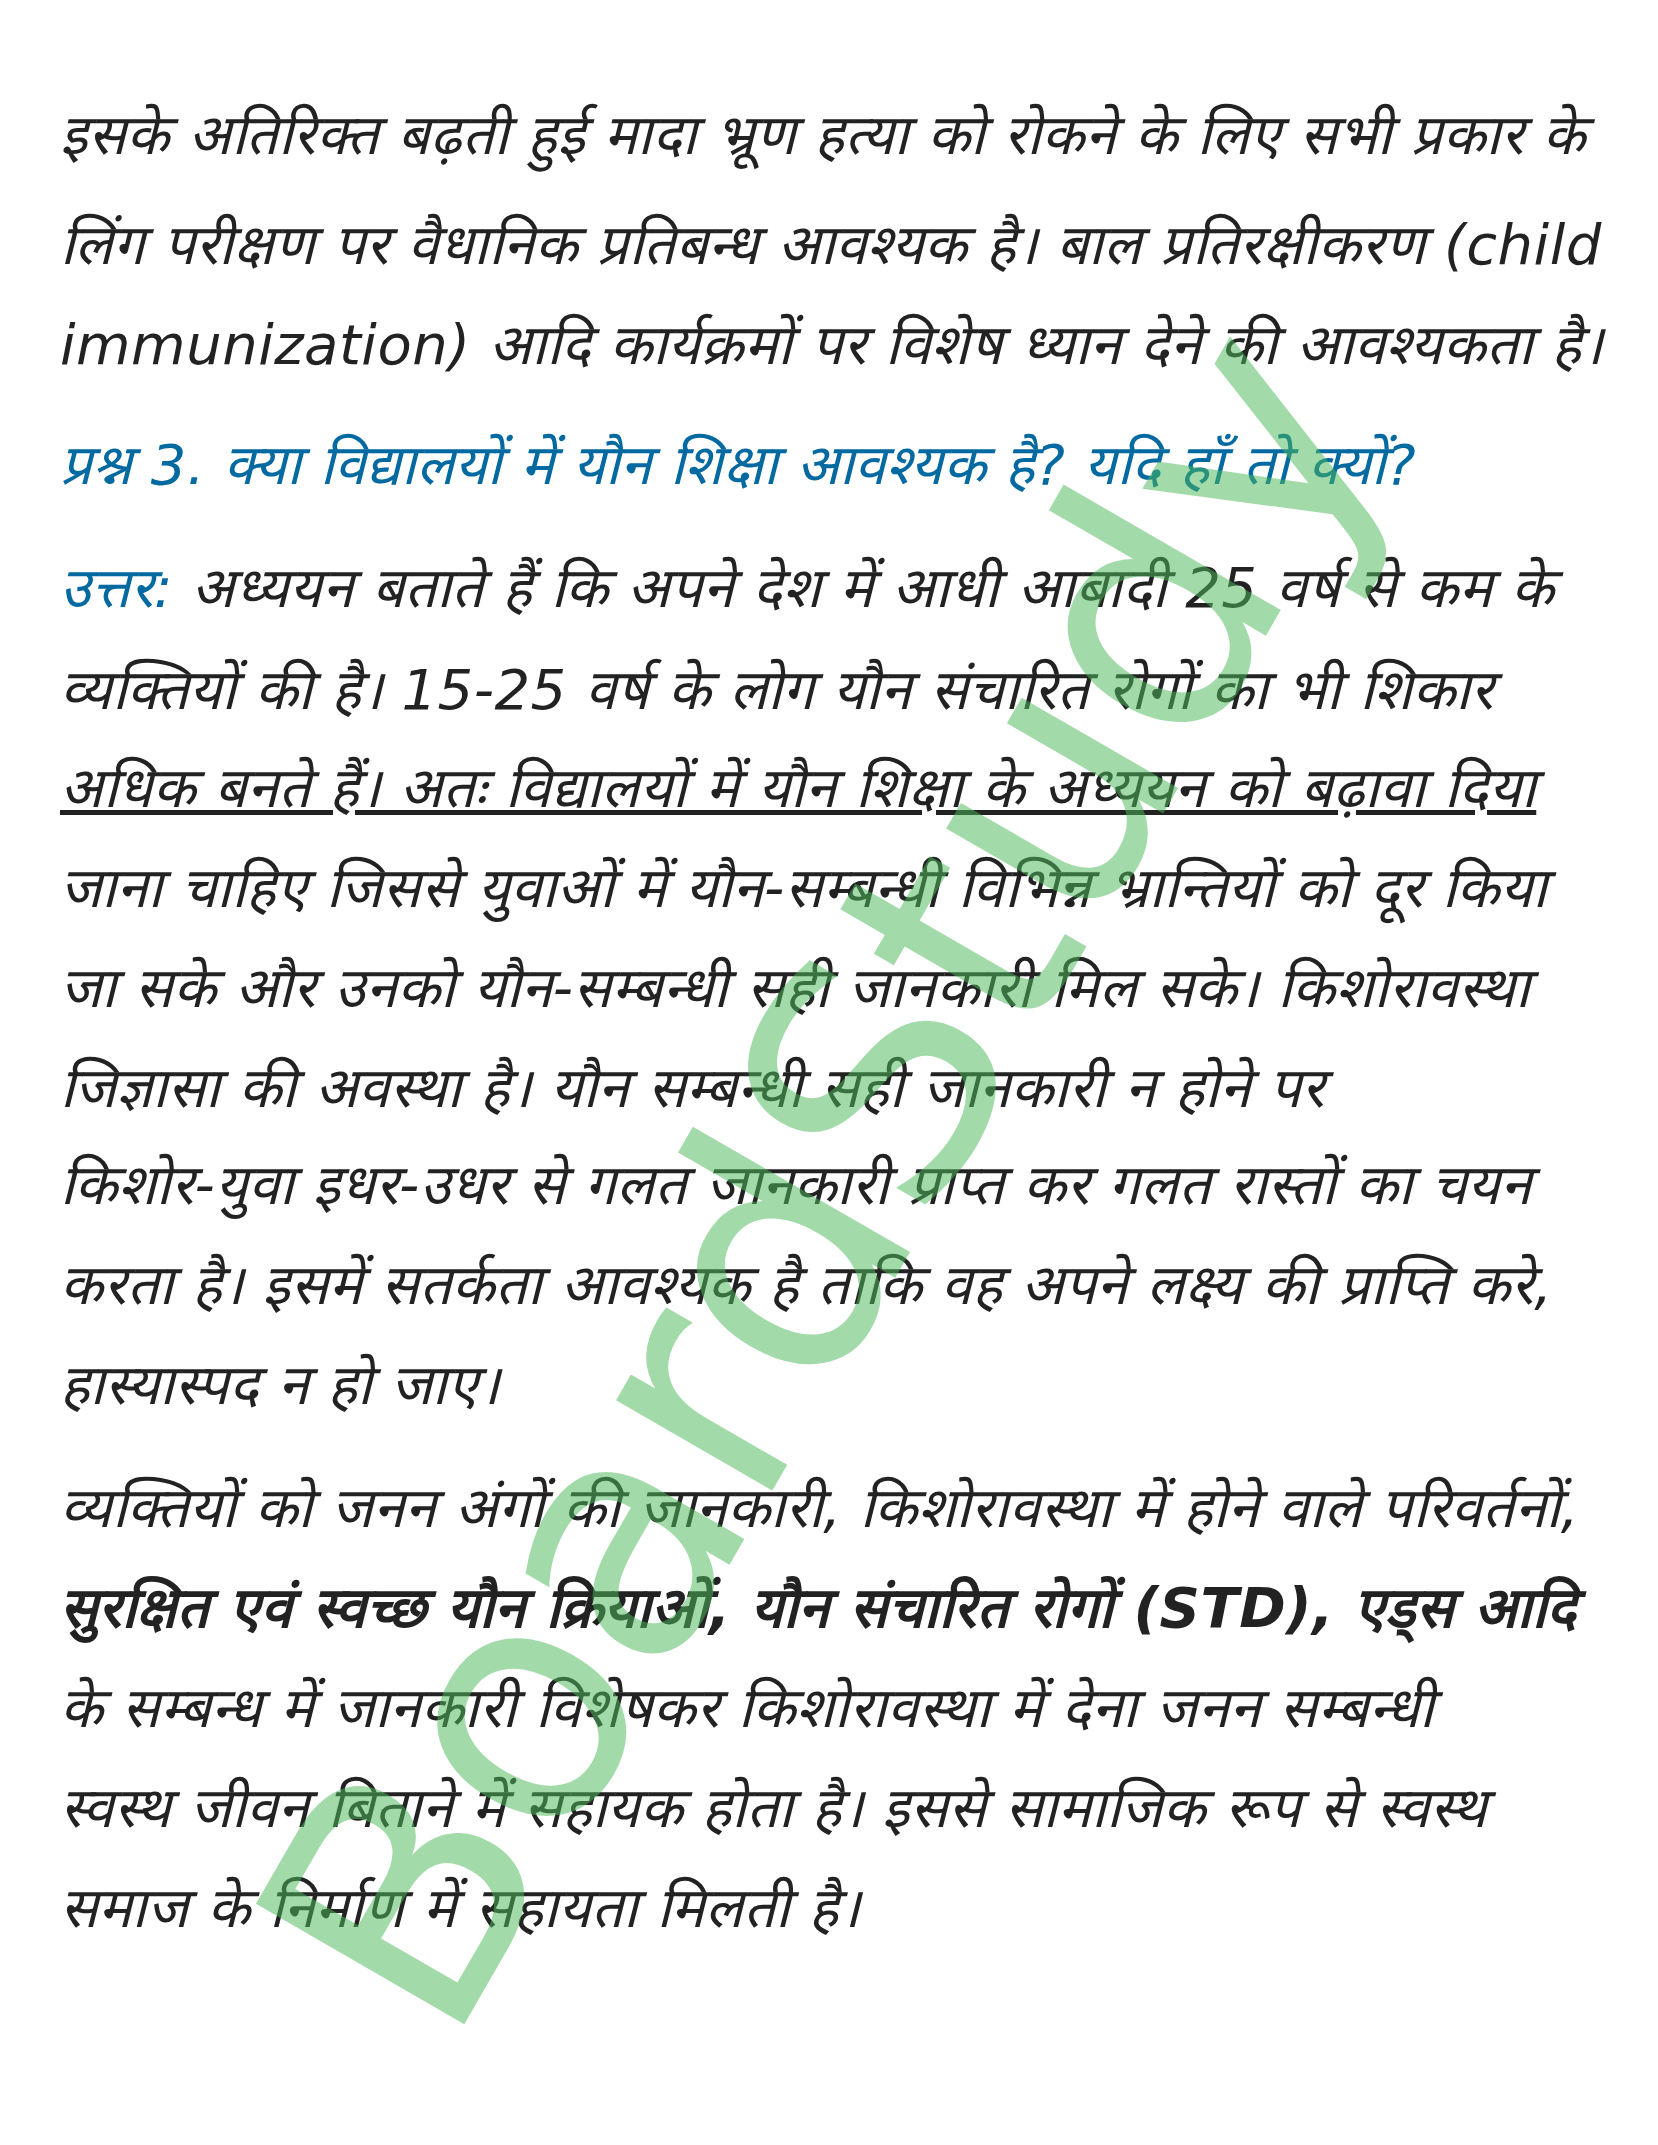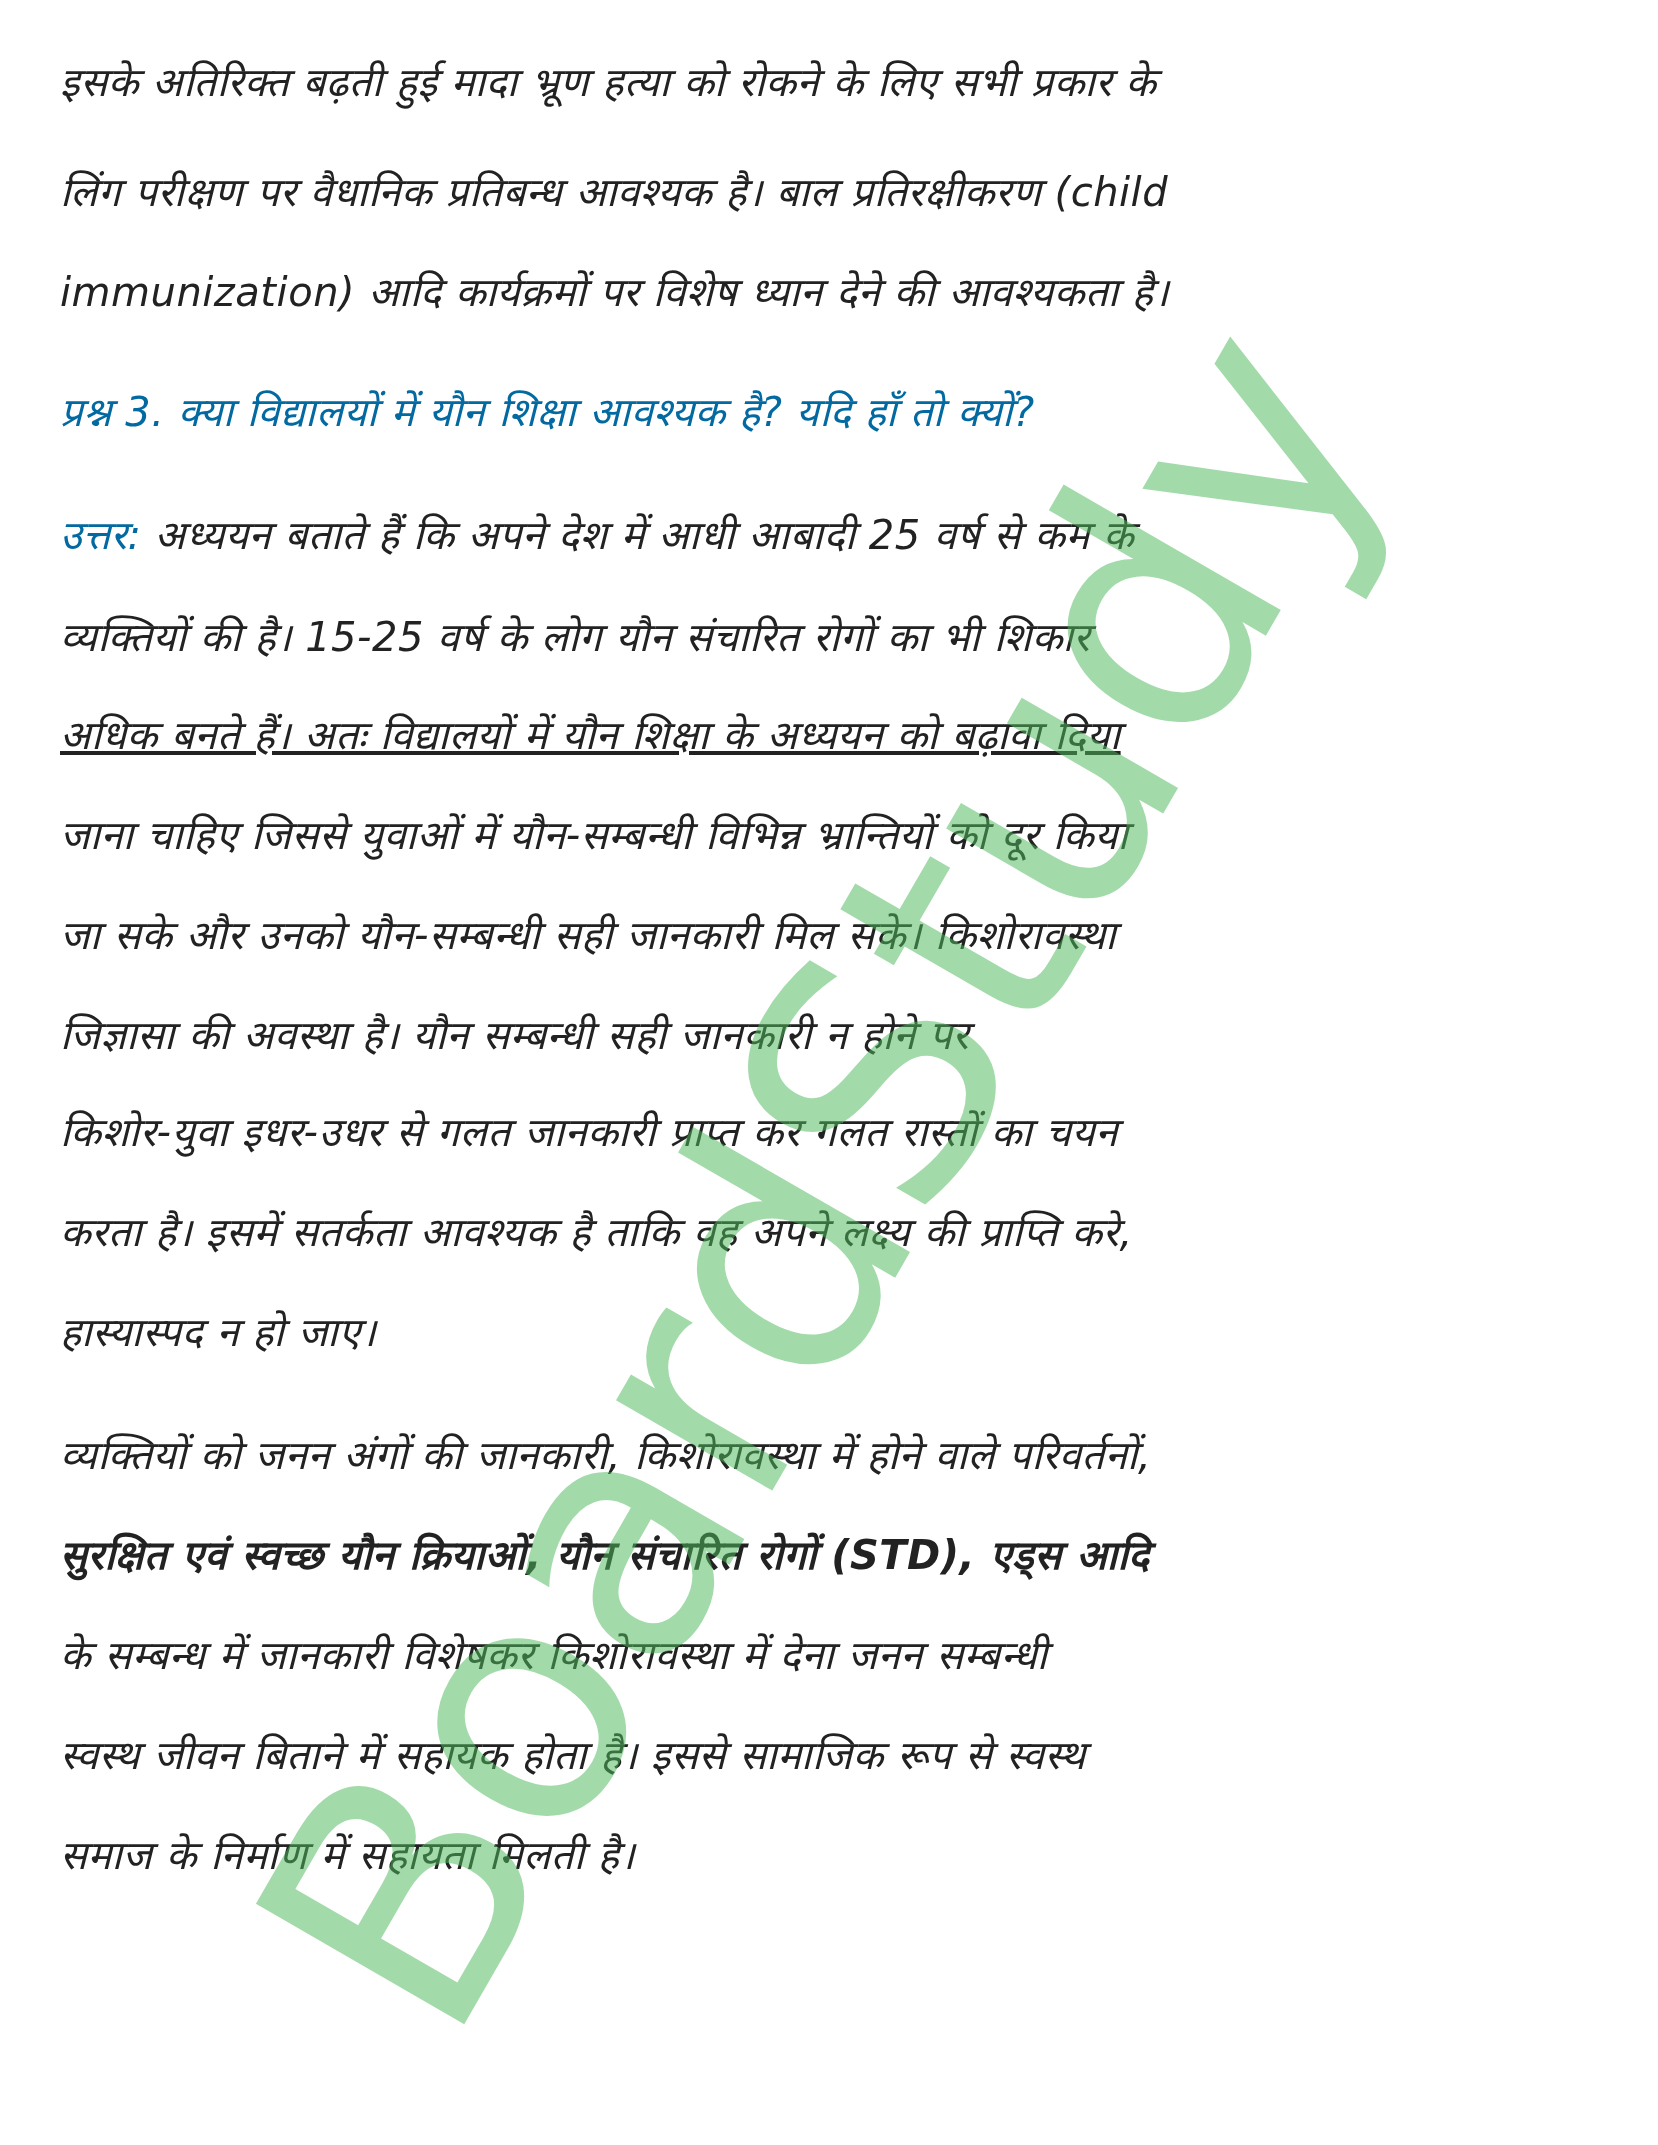--- a/index.html
+++ b/index.html
@@ -18,24 +18,25 @@
     .page {
       position: absolute;
       left: 60px;
       top: 0;
       width: 1560px;
     }
     .line {
       position: absolute;
       left: 0;
       white-space: nowrap;
-      font-size: 40px;
+      font-size: 56px;
       font-style: oblique;
       line-height: 1;
       letter-spacing: 0.5px;
+      margin-top: 45px;
     }
     .question {
       color: #0369a1;
     }
     .answer-label {
       color: #0369a1;
     }
     .watermark {
       position: absolute;
       left: 820px;

